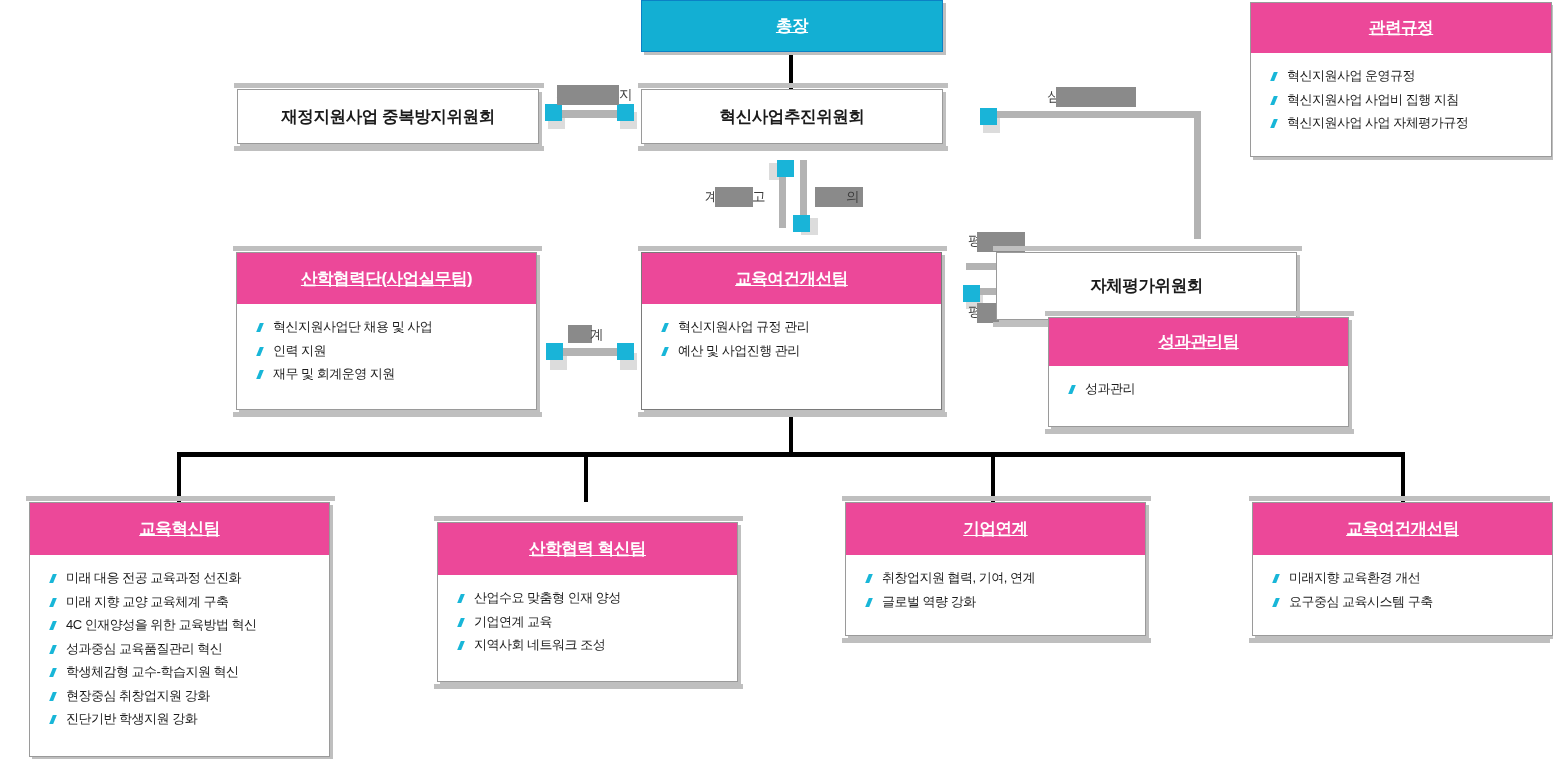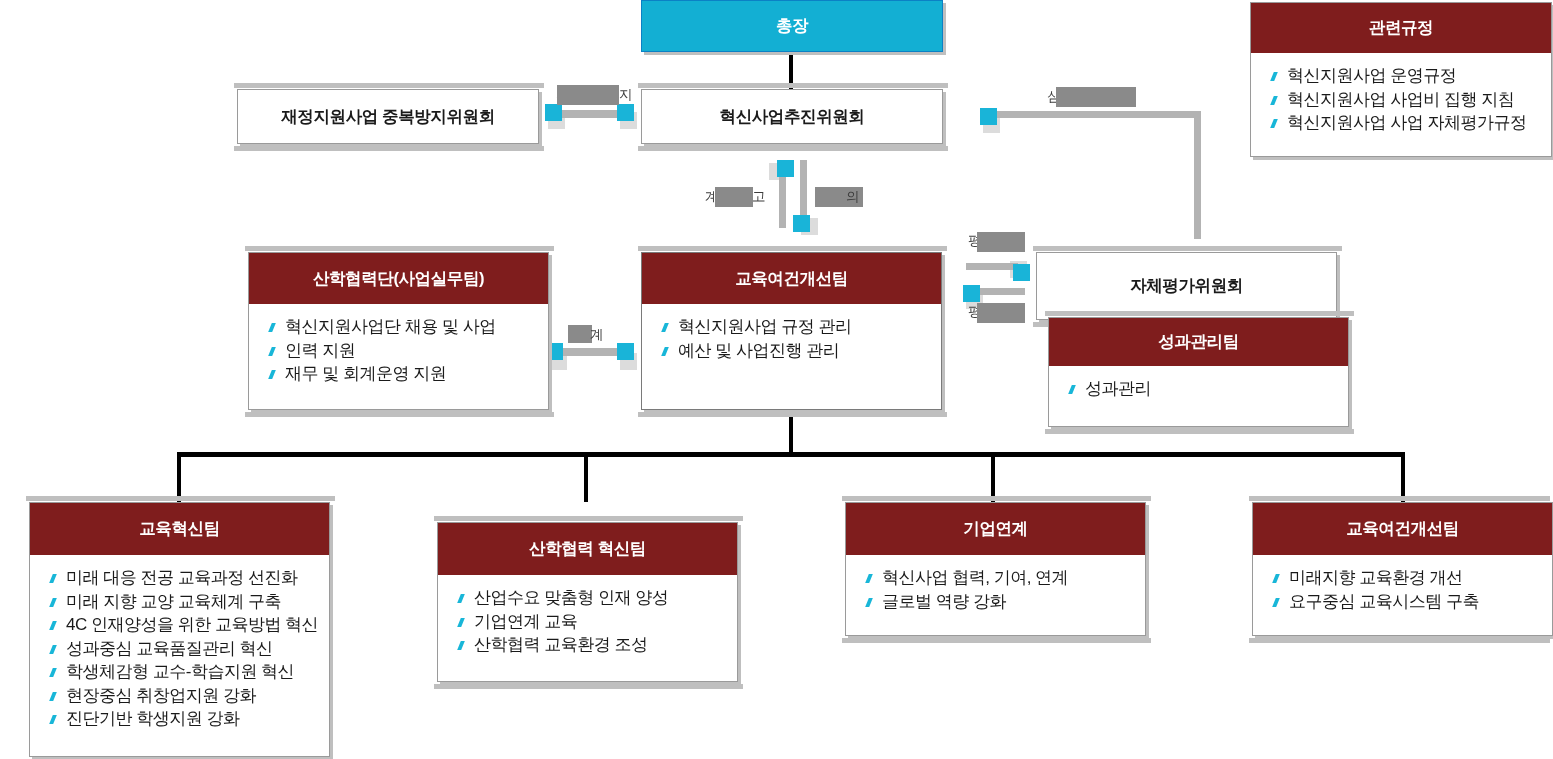--- a/index.html
+++ b/index.html
@@ -47,22 +47,23 @@
     box-sizing: border-box;
     width: 100%;
     color: #ffffff;
     font-weight: bold;
     font-size: 16.5px;
     letter-spacing: -0.4px;
     display: flex;
     align-items: center;
     justify-content: center;
     text-align: center;
-  }
-  .hdr-blue  { background: #7f1d1d; }
+    text-decoration: underline;
+  }
+  .hdr-blue  { background: #ec4899; }
   .hdr-cyan  { background: #13afd3; }
   .plain-title {
     box-sizing: border-box;
     width: 100%;
     height: 100%;
     color: #1a1a1a;
     font-weight: bold;
     font-size: 16.5px;
     letter-spacing: -0.4px;
     display: flex;
@@ -72,21 +73,21 @@
   }
 
   
   ul.bullets {
     list-style: none;
     margin: 0;
     padding: 11px 0 10px 36px;
   }
   ul.bullets li {
     position: relative;
-    font-size: 17px;
+    font-size: 13px;
     color: #1a1a1a;
     letter-spacing: -0.5px;
     line-height: 23.5px;
     white-space: nowrap;
   }
   ul.bullets li::before {
     content: "";
     position: absolute;
     left: -15px;
     top: 8px;
@@ -243,21 +244,21 @@
     <div class="hdr hdr-blue" style="height:50px;">
       <span>관련규정</span>
     </div>
     <ul class="bullets">
       <li>혁신지원사업 운영규정</li>
       <li>혁신지원사업 사업비 집행 지침</li>
       <li>혁신지원사업 사업 자체평가규정</li>
     </ul>
   </div>
 
-  <div class="box" style="left:248px; top:252px; width:301px; height:158px;">
+  <div class="box" style="left:236px; top:252px; width:301px; height:158px;">
     <div class="box-top-rail" style="width:309px;"></div>
     <div class="box-bottom-rail" style="width:309px;"></div>
     <div class="hdr hdr-blue" style="height:51px;">
       <span>산학협력단(사업실무팀)</span>
     </div>
     <ul class="bullets">
       <li>혁신지원사업단 채용 및 사업</li>
       <li>인력 지원</li>
       <li>재무 및 회계운영 지원</li>
     </ul>
@@ -268,21 +269,21 @@
     <div class="box-bottom-rail" style="width:309px;"></div>
     <div class="hdr hdr-blue" style="height:51px;">
       <span>교육여건개선팀</span>
     </div>
     <ul class="bullets">
       <li>혁신지원사업 규정 관리</li>
       <li>예산 및 사업진행 관리</li>
     </ul>
   </div>
 
-  <div class="box" style="left:1036px; top:252px; width:301px; height:68px;">
+  <div class="box" style="left:996px; top:252px; width:301px; height:68px;">
     <div class="box-top-rail" style="width:309px;"></div>
     <div class="box-bottom-rail" style="width:309px;"></div>
     <div class="plain-title">자체평가위원회</div>
   </div>
 
   <div class="box" style="left:1048px; top:317px; width:301px; height:110px;">
     <div class="box-top-rail" style="width:309px;"></div>
     <div class="box-bottom-rail" style="width:309px;"></div>
     <div class="hdr hdr-blue" style="height:48px;">
       <span>성과관리팀</span>
@@ -310,32 +311,32 @@
 
   <div class="box" style="left:437px; top:522px; width:301px; height:160px;">
     <div class="box-top-rail" style="width:309px;"></div>
     <div class="box-bottom-rail" style="width:309px;"></div>
     <div class="hdr hdr-blue" style="height:52px;">
       <span>산학협력 혁신팀</span>
     </div>
     <ul class="bullets">
       <li>산업수요 맞춤형 인재 양성</li>
       <li>기업연계 교육</li>
-      <li>산학협력 교육환경 조성</li>
+      <li>지역사회 네트워크 조성</li>
     </ul>
   </div>
 
   <div class="box" style="left:845px; top:502px; width:301px; height:134px;">
     <div class="box-top-rail" style="width:309px;"></div>
     <div class="box-bottom-rail" style="width:309px;"></div>
     <div class="hdr hdr-blue" style="height:52px;">
       <span>기업연계</span>
     </div>
     <ul class="bullets">
-      <li>혁신사업 협력, 기여, 연계</li>
+      <li>취창업지원 협력, 기여, 연계</li>
       <li>글로벌 역량 강화</li>
     </ul>
   </div>
 
   <div class="box" style="left:1252px; top:502px; width:301px; height:134px;">
     <div class="box-top-rail" style="width:301px;"></div>
     <div class="box-bottom-rail" style="width:301px;"></div>
     <div class="hdr hdr-blue" style="height:52px;">
       <span>교육여건개선팀</span>
     </div>

